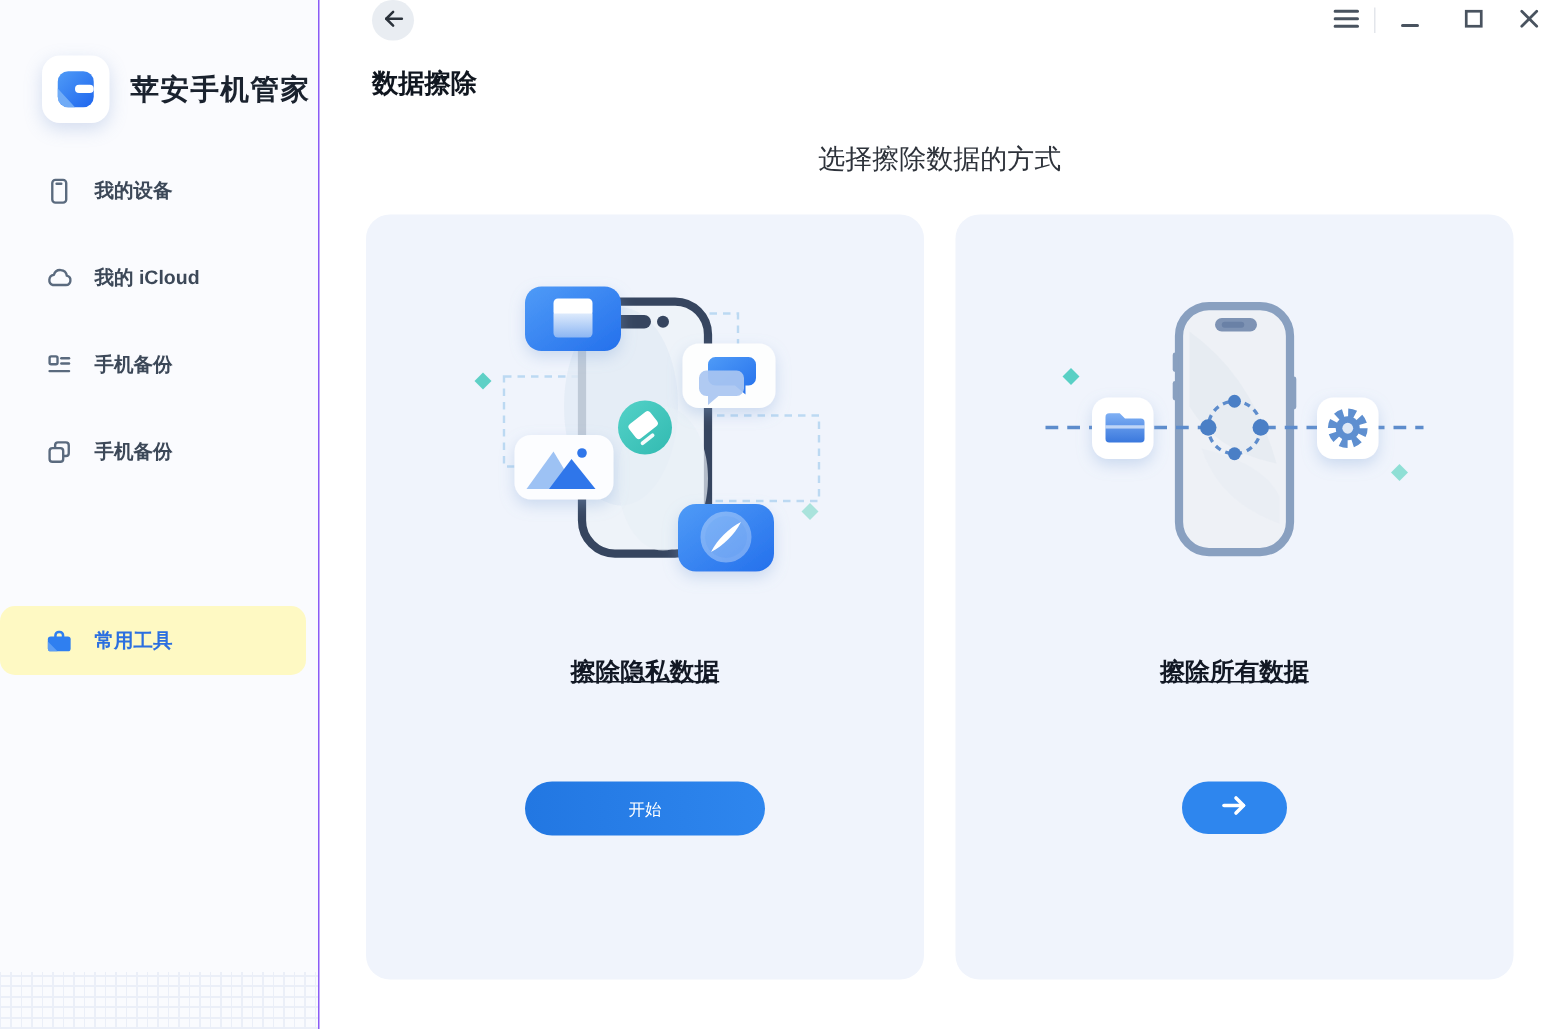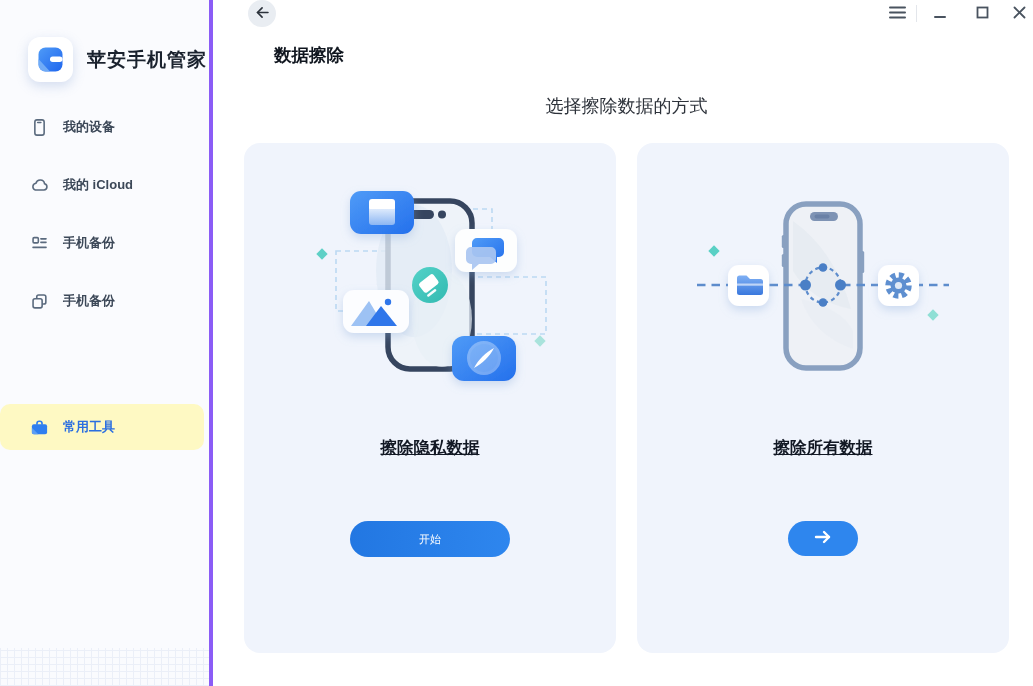--- a/index.html
+++ b/index.html
@@ -5,21 +5,21 @@
   * { margin:0; padding:0; box-sizing:border-box; }
   html,body { width:1033px; height:686px; }
   body {
     font-family:"Liberation Sans","DejaVu Sans",sans-serif;
     background:#ffffff; position:relative; overflow:hidden;
     -webkit-font-smoothing:antialiased;
   }
 
   
   .sidebar { position:absolute; left:0; top:0; width:213px; height:686px;
-    background:#fafbfe; border-right:4px solid #8b5cf6; }
+    background:#fafbfe; border-right:1px solid #8b5cf6; }
   .sidebar::after { content:""; position:absolute; left:0; right:0; bottom:0; height:38px;
     background-image:
       repeating-linear-gradient(0deg,#e9eef7 0 1px, transparent 1px 7px),
       repeating-linear-gradient(90deg,#e9eef7 0 1px, transparent 1px 7px);
     opacity:.85; pointer-events:none; }
   .brand { position:absolute; left:28px; top:37px; display:flex; align-items:center; gap:14px; }
   .logo-tile { width:45px; height:45px; background:#ffffff; border-radius:12px;
     box-shadow:0 4px 12px rgba(110,145,200,.28); display:flex; align-items:center; justify-content:center; }
   .app-title { font-size:19px; font-weight:bold; color:#1a222e; letter-spacing:1px; white-space:nowrap; }
 
@@ -31,21 +31,21 @@
   .nav-icon { width:19px; height:19px; display:flex; align-items:center; justify-content:center; }
 
   
   .tb-btn { position:absolute; top:2px; width:28px; height:24px; display:flex;
     align-items:center; justify-content:center; background:transparent; border:none; cursor:pointer; }
   .tb-divider { position:absolute; left:916px; top:5px; width:1px; height:17px; background:#e3e6eb; }
 
   .back-btn { position:absolute; left:248px; top:0; width:28px; height:27px; border-radius:14px;
     background:#e9edf2; border:none; display:flex; align-items:center; justify-content:center; cursor:pointer; }
 
-  .page-title { position:absolute; left:248px; top:43px; font-size:17.5px; font-weight:bold; color:#10161f;margin-left:26px; }
+  .page-title { position:absolute; left:248px; top:43px; font-size:17.5px; font-weight:bold; color:#10161f; }
   .section-heading { position:absolute; left:244px; top:94px; width:765px; text-align:center;
     font-size:18px; font-weight:normal; color:#2d323a; }
 
   
   .card { position:absolute; top:143px; width:372px; height:510px; background:#f0f4fc;
     border-radius:16px; cursor:pointer; }
   .card-left { left:244px; }
   .card-right { left:637px; }
   .illus { position:absolute; left:50%; top:16px; transform:translateX(-50%); }
   .card-title { position:absolute; top:294px; left:0; width:100%; text-align:center;

